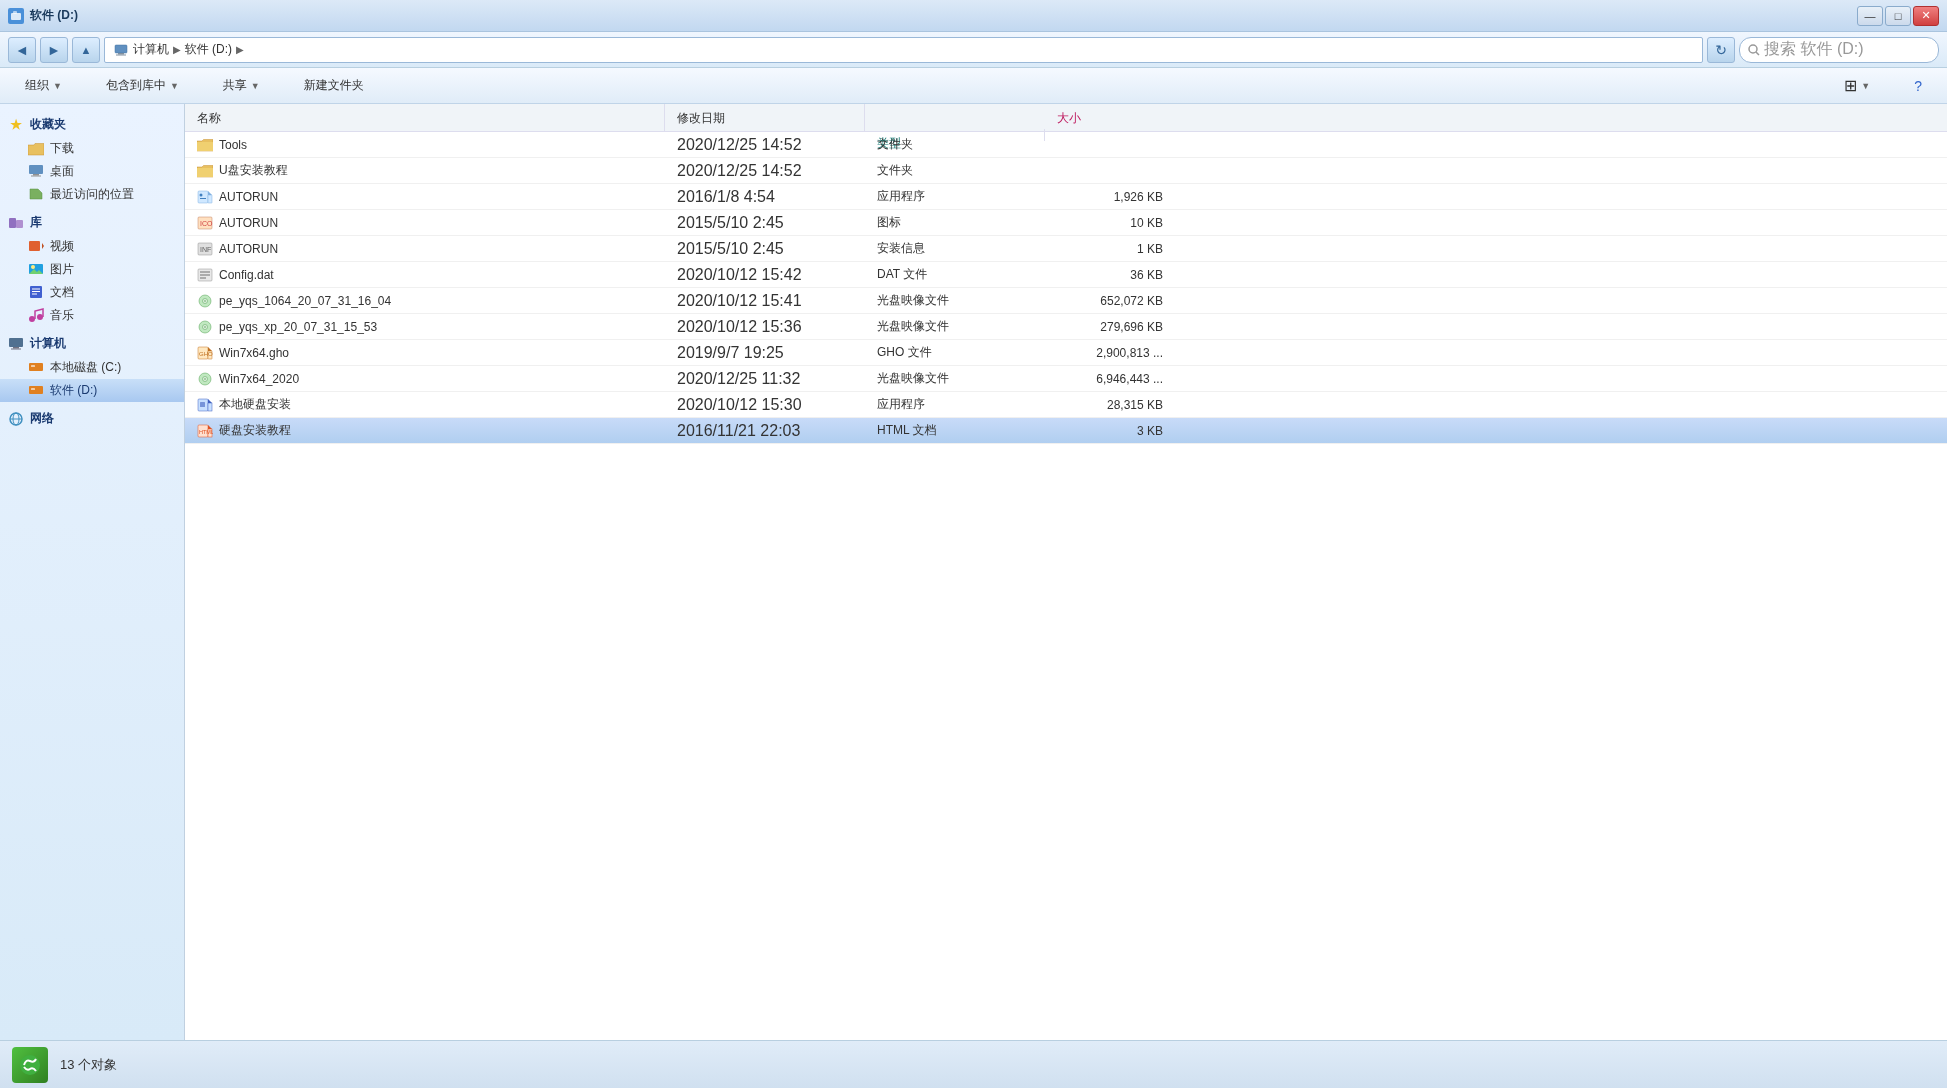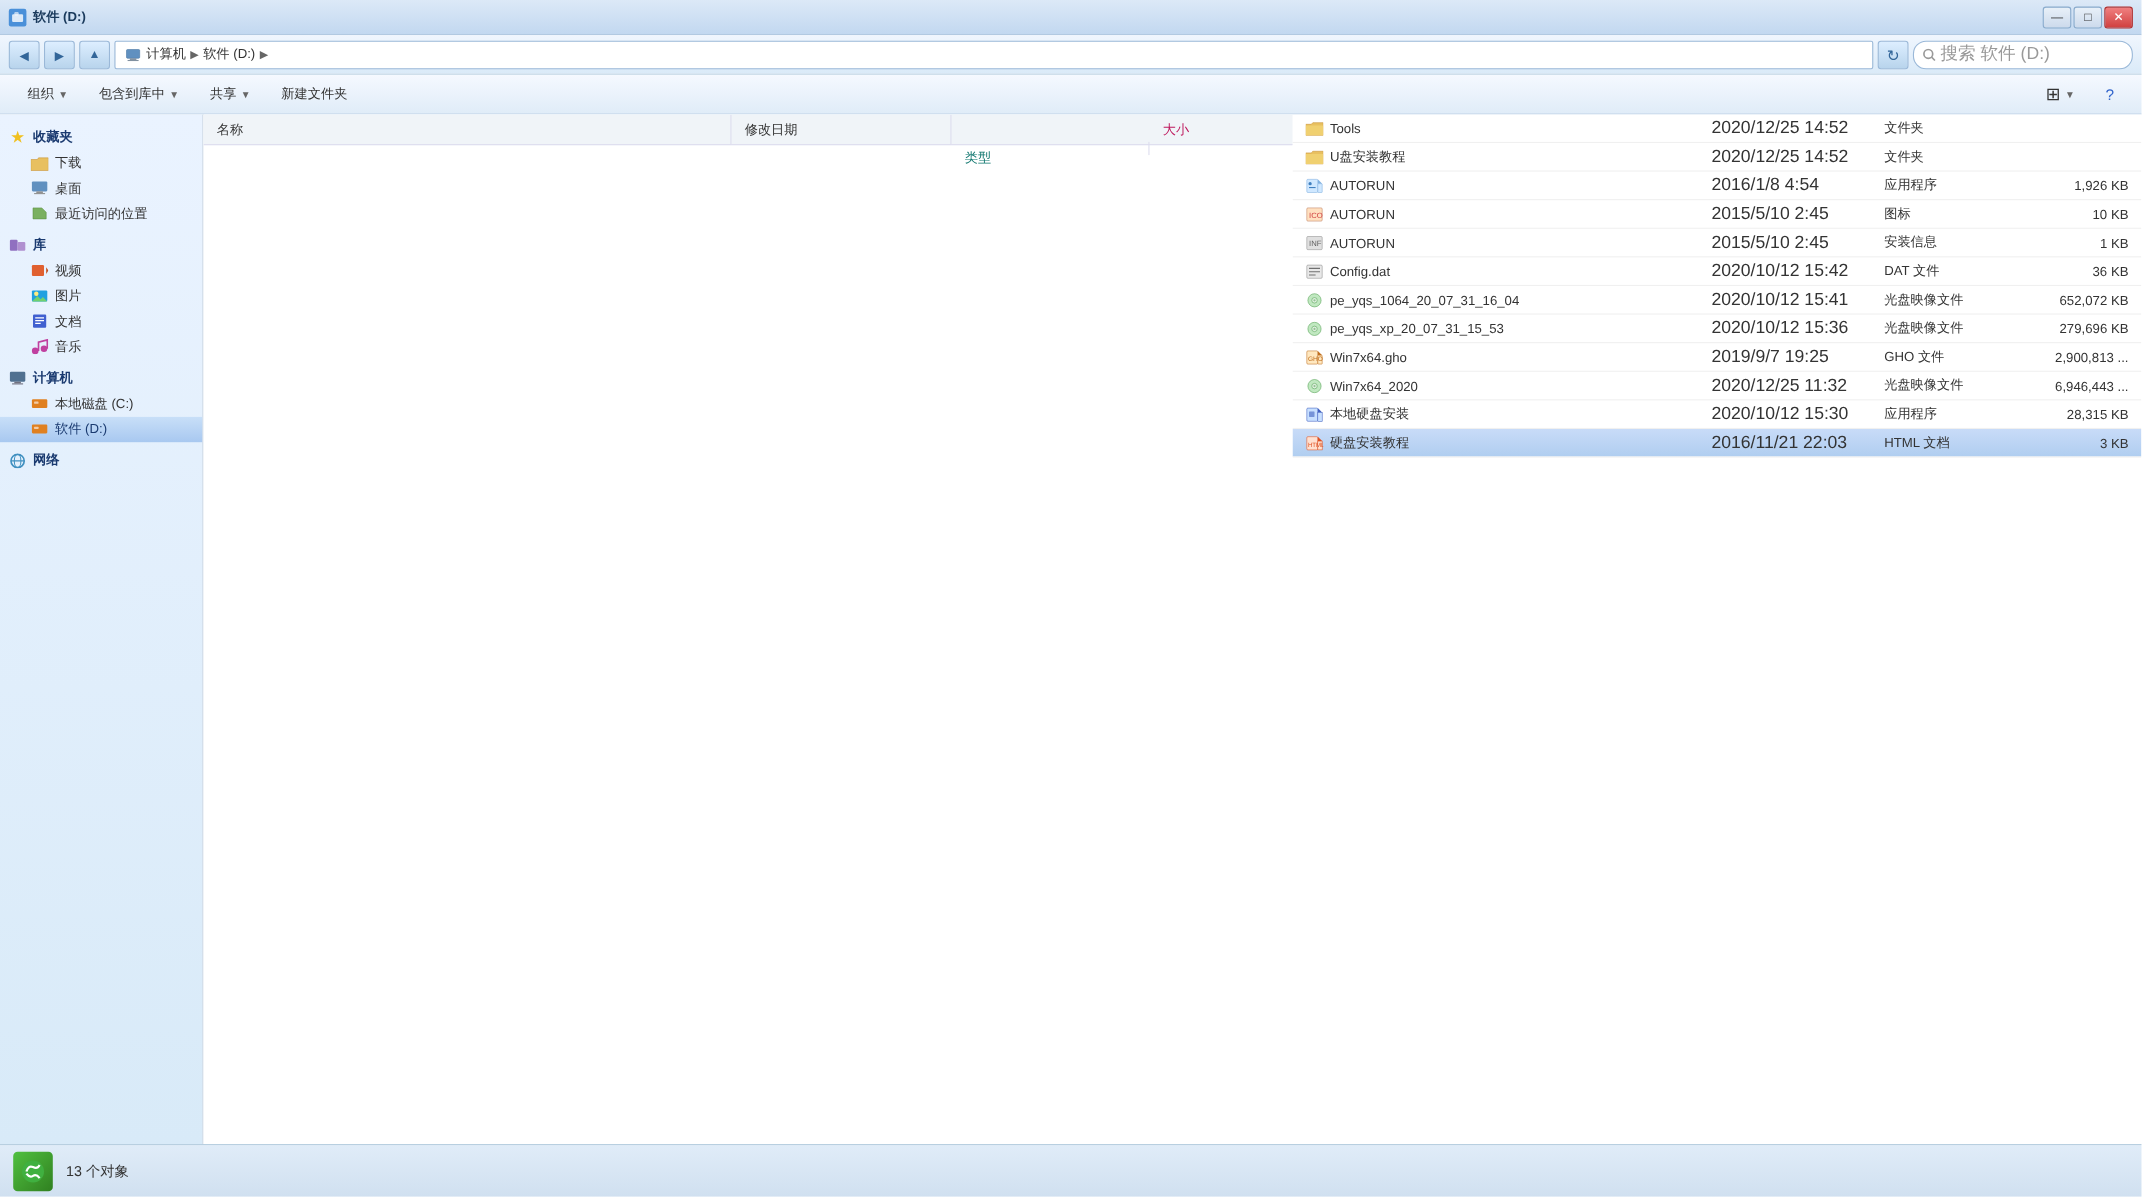--- a/index.html
+++ b/index.html
@@ -116,21 +116,21 @@
     }
 
     
     .toolbar {
       height: 36px;
       background: linear-gradient(to bottom, #f5f9ff, #e0ecf8);
       border-bottom: 1px solid #c0d4e8;
       display: flex;
       align-items: center;
       padding: 0 12px;
-      gap: 2px;
+      gap: 18px;
     }
     .toolbar-btn {
       height: 28px;
       padding: 0 12px;
       border: 1px solid transparent;
       border-radius: 3px;
       background: transparent;
       cursor: pointer;
       display: flex; align-items: center; gap: 4px;
       font-size: 12px;
@@ -188,21 +188,21 @@
     }
     .sidebar-item-icon {
       width: 16px; height: 16px;
       flex-shrink: 0;
     }
 
     
     .content {
       flex: 1;
       display: flex;
-      flex-direction: row;
+      flex-direction: column;
       background: white;
       overflow: hidden;
     }
     .column-header {
       display: flex;
       border-bottom: 1px solid #dde;
       background: #f0f4f8;
       padding: 0;
       height: 28px;
     }

